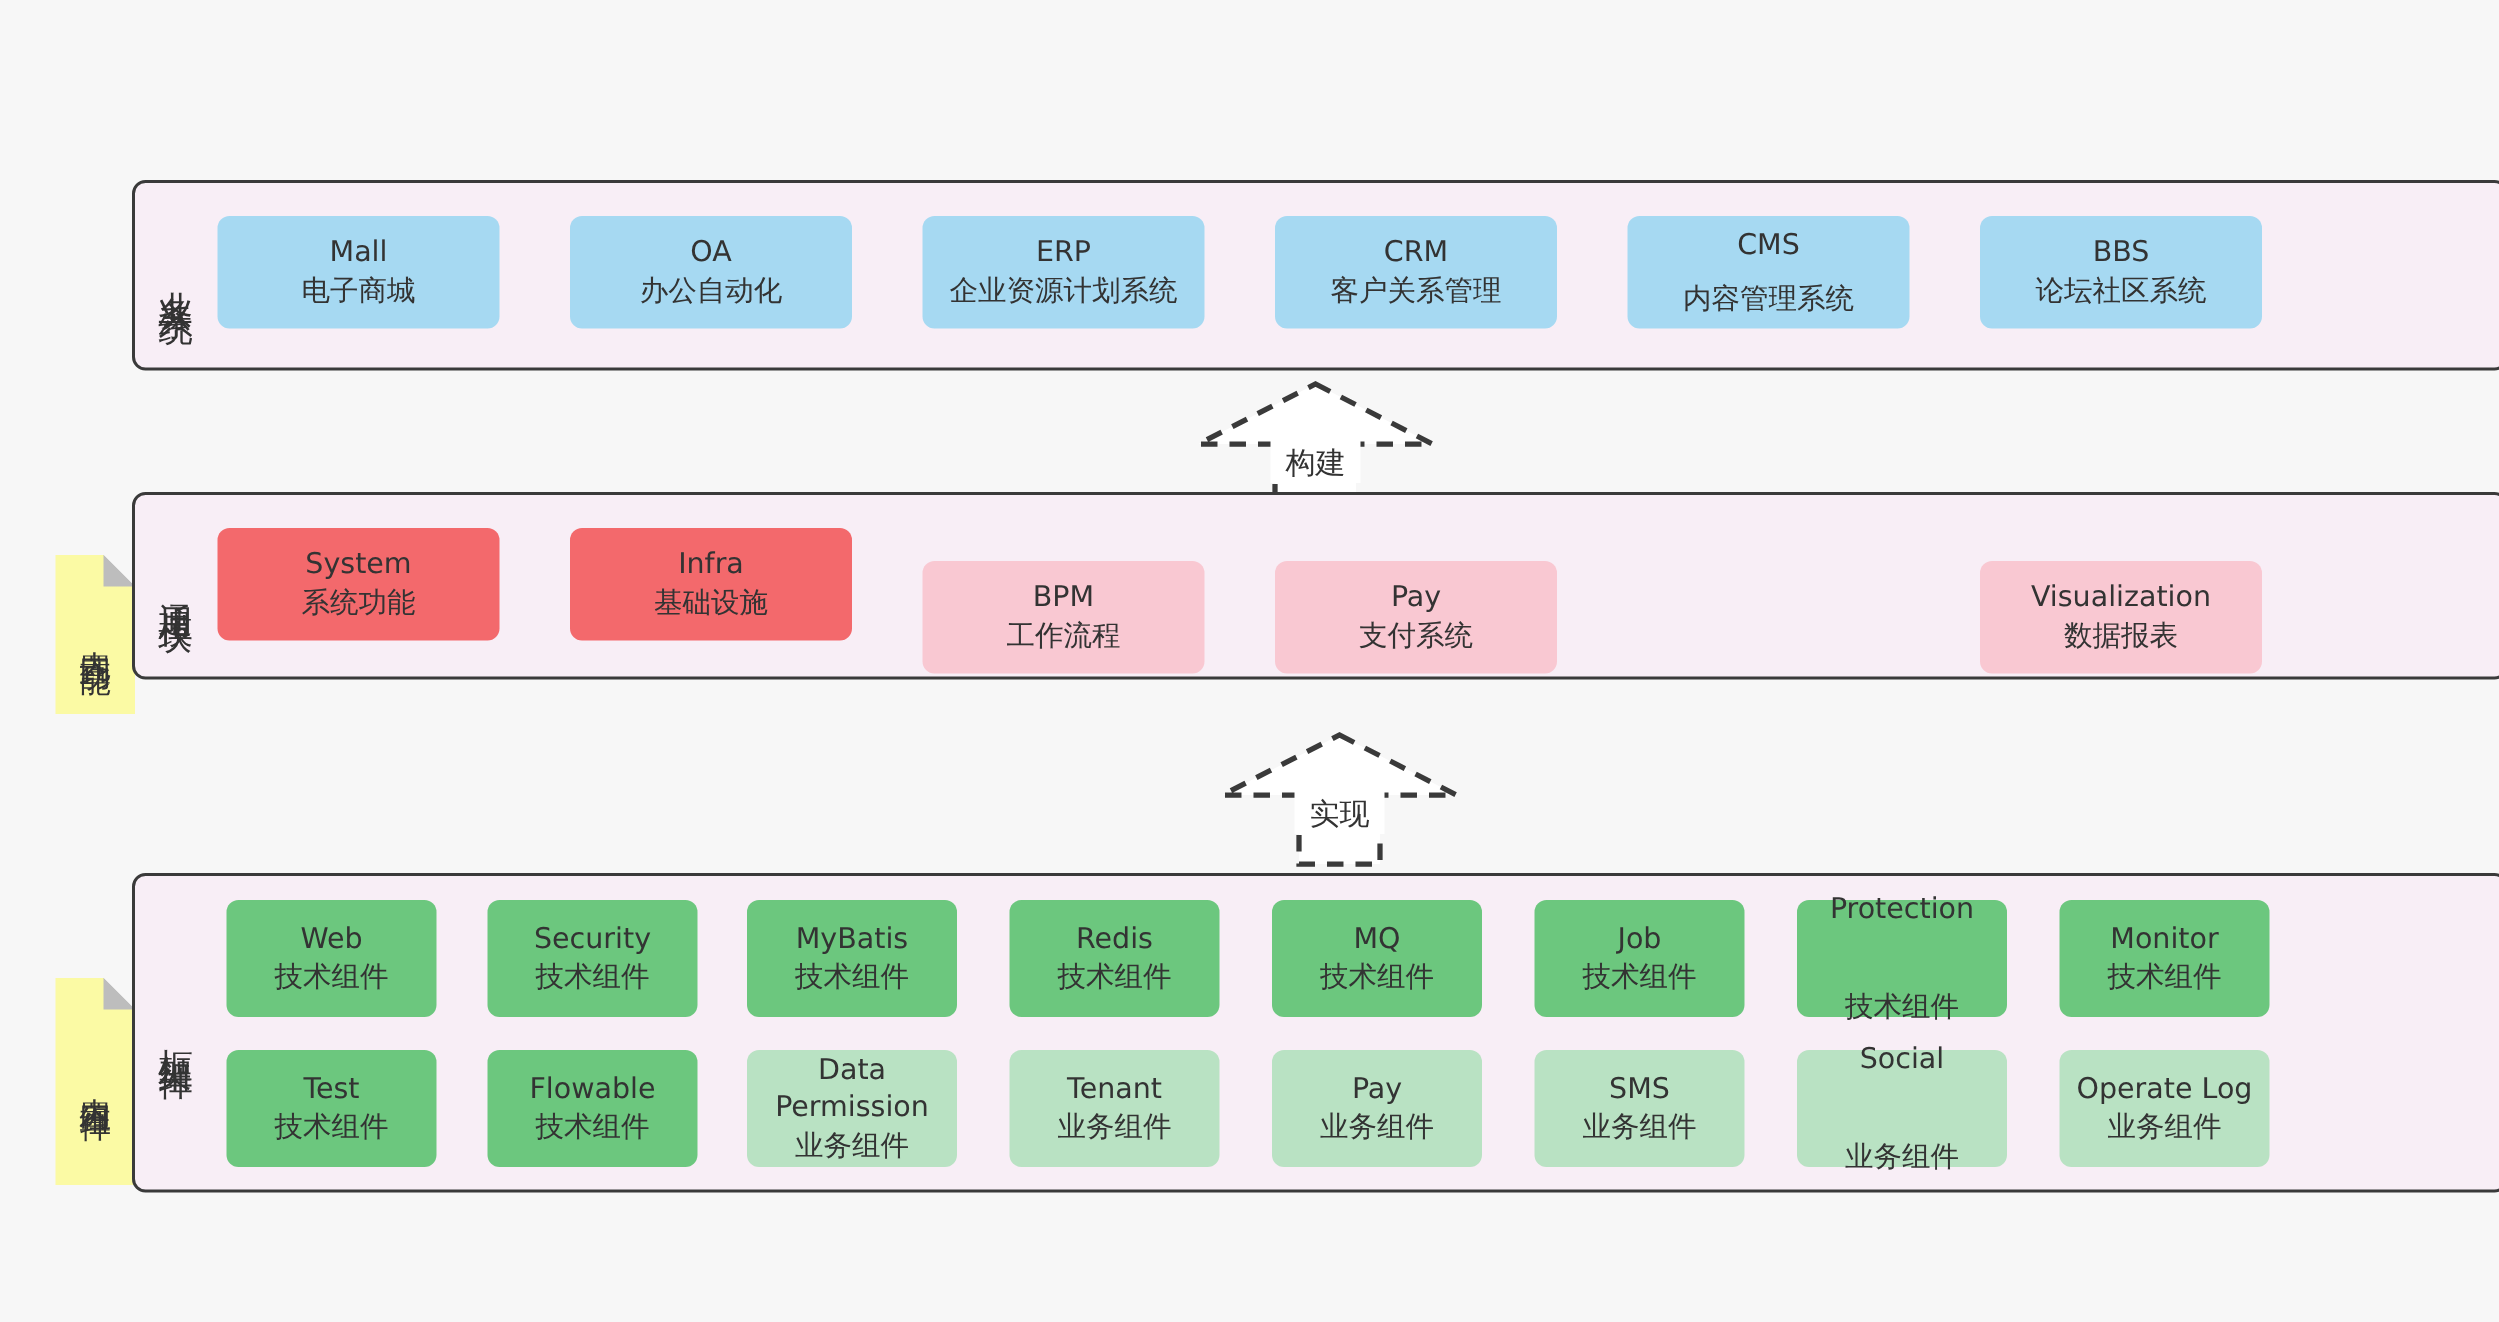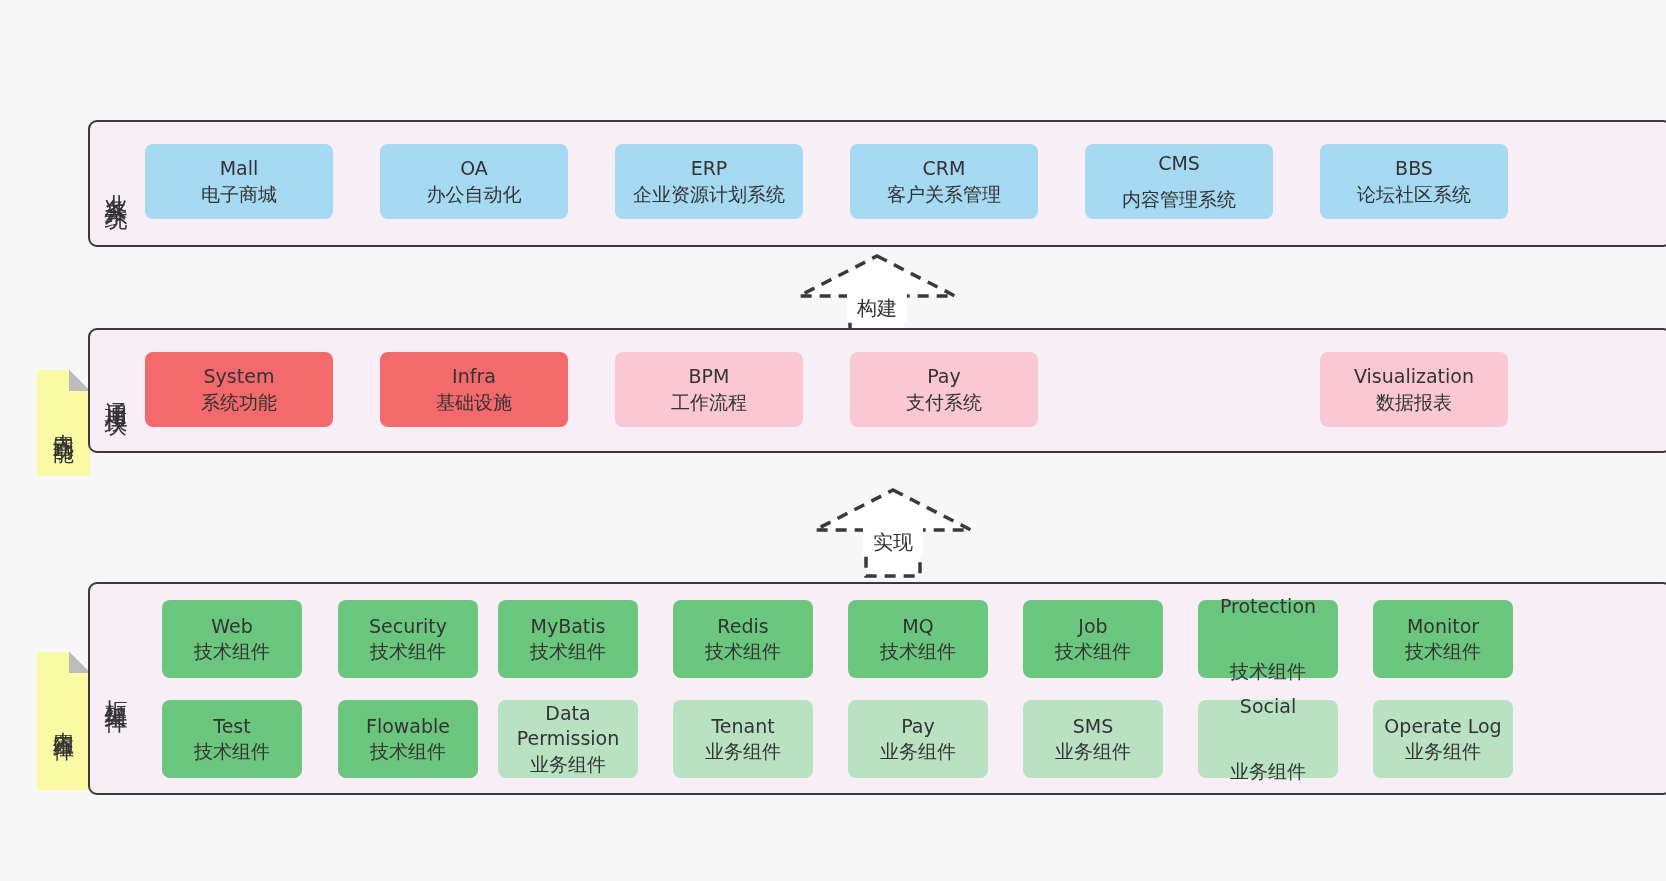--- a/index.html
+++ b/index.html
@@ -27,26 +27,26 @@
     position:absolute;border-radius:8px;
     display:flex;flex-direction:column;align-items:center;justify-content:center;
     font-size:19px;line-height:1.32;text-align:center;color:#333;
   }
   .box-wide{width:188px;height:75px;top:22px;}
   .box-sm{width:140px;height:78px;}
   .row-1 .box-sm{top:16px;}
   .row-2 .box-sm{top:116px;}
   .c-blue{background:#a6d9f2;}
   .c-red{background:#f3696c;}
-  .c-pink{background:#f9c8d2;}
+  .c-pink{background:#f9c8d2;margin-top:22px;}
   .c-green{background:#6cc77e;}
   .c-lgreen{background:#b9e2c3;}
   .p1{left:55px;}  .p2{left:290px;} .p3{left:525px;}
   .p4{left:760px;} .p5{left:995px;gap:10px;} .p6{left:1230px;}
-  .q1{left:72px;}  .q2{left:248px;} .q3{left:408px;} .q4{left:583px;}
+  .q1{left:61px;}  .q2{left:235px;} .q3{left:408px;} .q4{left:583px;}
   .q5{left:758px;} .q6{left:933px;} .q7{left:1108px;gap:40px;} .q8{left:1283px;}
   .note{
     position:absolute;left:37px;width:53px;background:#fbfaa4;
     display:flex;align-items:center;justify-content:center;
     writing-mode:vertical-rl;text-orientation:upright;
     font-size:21px;letter-spacing:3px;color:#333;z-index:1;
   }
   .note-1{top:370px;height:106px;}
   .note-2{top:652px;height:138px;}
   .note::before{

